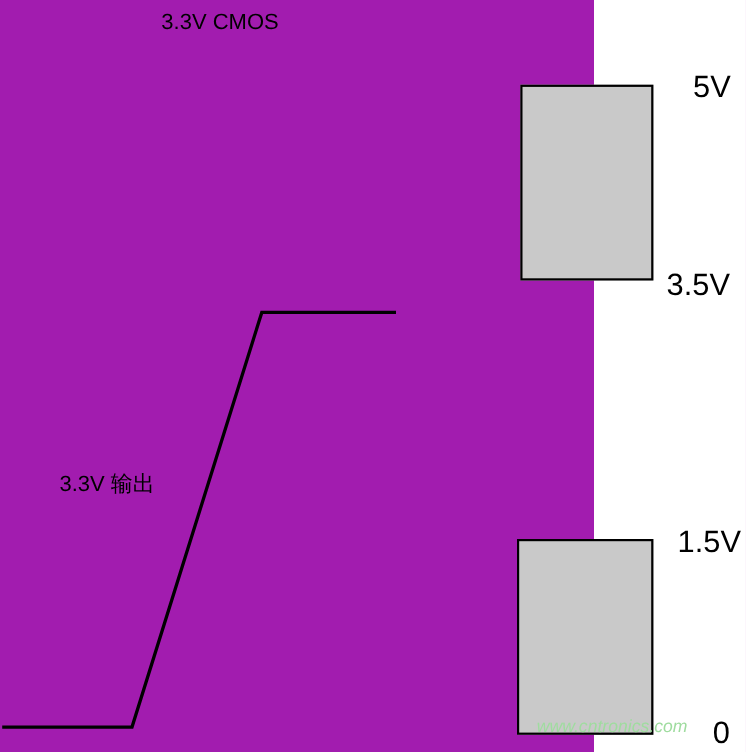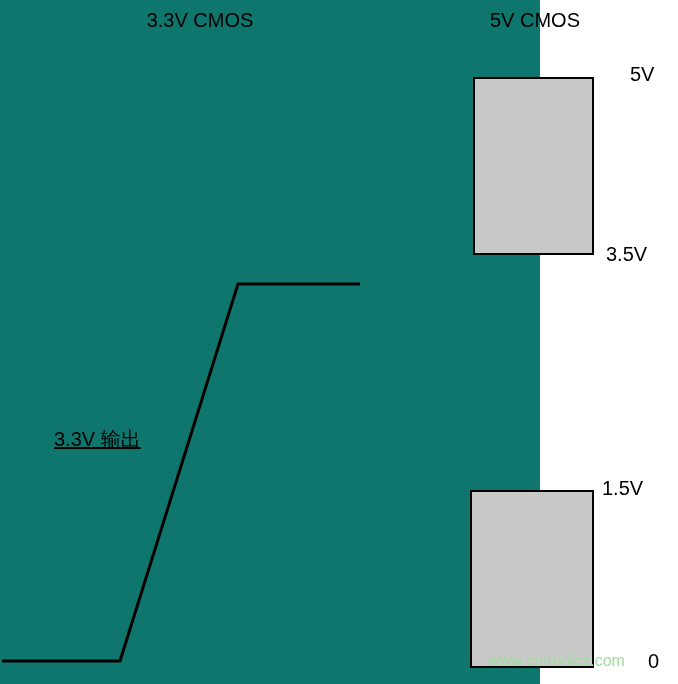--- a/index.html
+++ b/index.html
@@ -7,21 +7,21 @@
     width: 678px;
     height: 684px;
     background: #ffffff;
     font-family: "Liberation Sans", sans-serif;
     overflow: hidden;
   }
   .canvas {
     position: relative;
     width: 540px;
     height: 684px;
-    background: #0f766e;
+    background: #a21caf;
   }
   .title {
     position: absolute;
     text-align: center;
     font-size: 20px;
     line-height: 28px;
     color: #000000;
   }
   .title-left  { left: 100px; top: 6px;  width: 200px; }
   .title-right { left: 430px; top: 6px;  width: 210px; }
@@ -33,62 +33,61 @@
     height: 684px;
   }
 
   .signal-label {
     position: absolute;
     left: 54px;
     top: 426px;
     font-size: 20px;
     color: #000000;
     white-space: nowrap;
-    text-decoration: underline;
   }
 
   .band {
     position: absolute;
     background: #c9c9c9;
     border: 2px solid #000000;
   }
   .band-top    { left: 473px; top: 77px;  width: 121px; height: 178px; }
   .band-bottom { left: 470px; top: 490px; width: 124px; height: 178px; }
 
   .axis-label {
     position: absolute;
-    font-size: 20px;
+    font-size: 28px;
     color: #000000;
     white-space: nowrap;
   }
   .label-5v   { left: 630px; top: 63px;  }
   .label-35v  { left: 606px; top: 243px; }
-  .label-15v  { left: 602px; top: 477px; }
+  .label-15v  { left: 616px; top: 477px; }
   .label-0    { left: 648px; top: 650px; }
 
   .watermark {
     position: absolute;
     left: 488px;
     top: 652px;
     font-size: 16px;
     color: #9fdc9f;
     white-space: nowrap;
+    font-style: italic;
   }
 </style>
 </head>
 <body>
 
 <div class="canvas">
 
   <div class="title title-left">
     <div>3.3V CMOS</div>
   </div>
 
   <div class="title title-right">
-    <div>5V CMOS</div>
   </div>
 
   <svg class="signal-svg" viewBox="0 0 678 684" xmlns="http://www.w3.org/2000/svg" aria-hidden="true">
     <polyline points="2,661 120,661 238,284 360,284" fill="none" stroke="#000000" stroke-width="3" stroke-linejoin="miter" stroke-linecap="butt"></polyline>
   </svg>
 
   <div class="signal-label">3.3V 输出</div>
 
   <div class="band band-top"></div>
   <div class="band band-bottom"></div>

